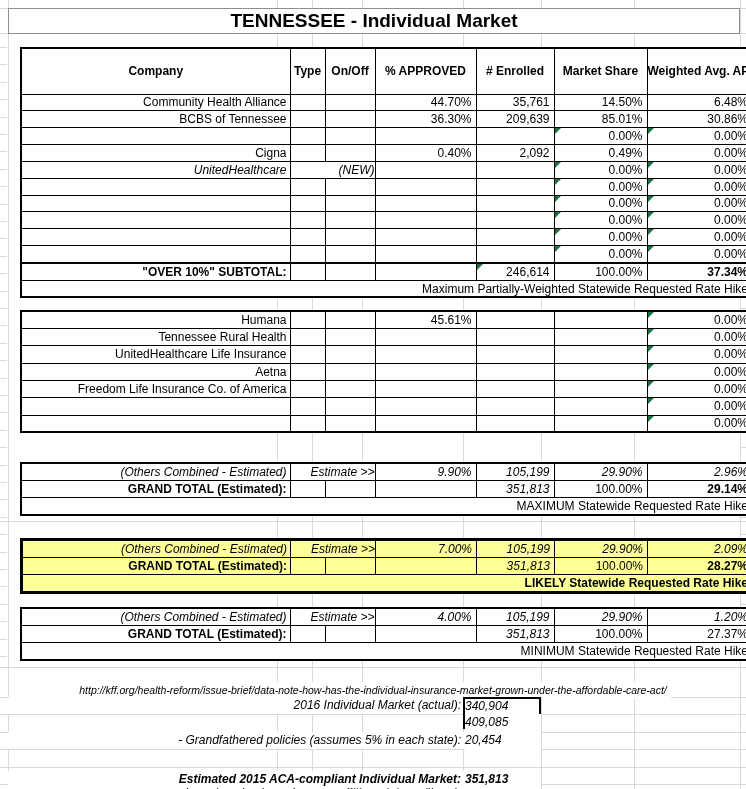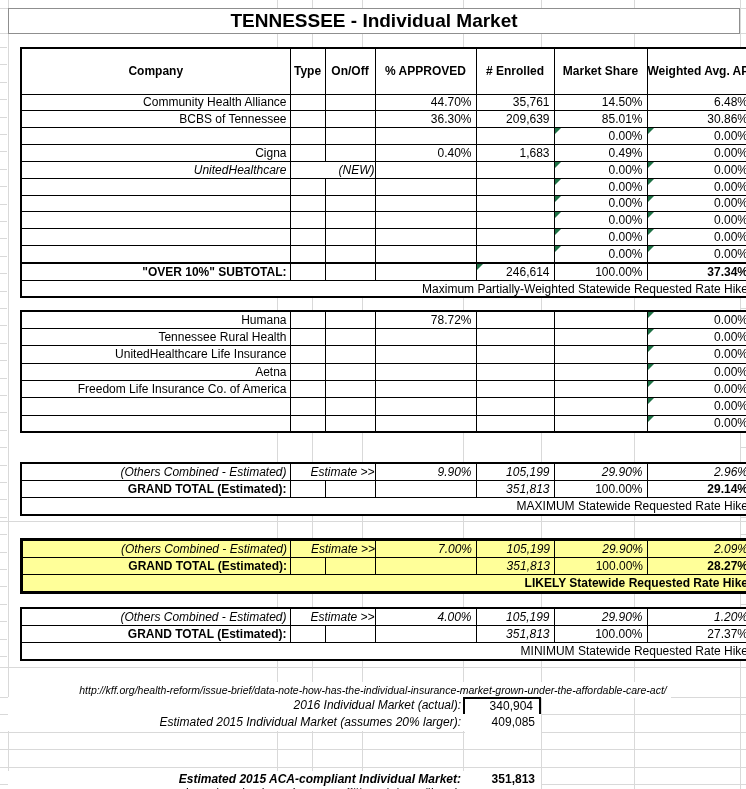--- a/index.html
+++ b/index.html
@@ -27,22 +27,22 @@
   .notecell{text-align:right;padding-right:4px !important;}
   .yellow td{background:#FFFF99;}
   .flag{position:absolute;left:0;top:0;width:0;height:0;
         border-top:6px solid #1E7145;border-right:6px solid transparent;}
   .t1 tr{height:16.85px;} .t1 tr.h2{height:46px;}
   .t2 tr{height:17.35px;}
   .t3 tr{height:17.3px;}
   .footrow{position:absolute;left:0;width:746px;height:17px;z-index:2;}
   .flabel{position:absolute;left:8px;width:457px;height:17px;background:#fff;text-align:right;
           font-size:12px;font-style:italic;line-height:17px;padding-right:4px;box-sizing:border-box;}
-  .fvalue{position:absolute;left:465px;width:76px;height:32px;background:#fff;text-align:right;
-          font-size:12px;line-height:17px;padding-right:6px;box-sizing:border-box;}
+  .fvalue{position:absolute;left:465px;width:76px;height:32px;background:#fff;text-align:left;
+          font-size:12px;font-style:italic;line-height:17px;padding-right:6px;box-sizing:border-box;}
   .fvalue.boxed{left:463px;width:78px;border:2px solid #000;line-height:14px;}
   .urlrow{position:absolute;left:0;top:680px;width:746px;height:16px;text-align:center;z-index:2;}
   .urlrow span{display:inline-block;background:#fff;font-size:10.5px;font-style:italic;line-height:16px;padding:0 4px;}
 </style>
 </head>
 <body>
 
 <div class="sheet">
 
   <div class="vline" style="left:8px"></div>
@@ -113,21 +113,21 @@
       <td class="num"></td>
       <td class="num"></td>
       <td class="num"><span class="flag"></span><span>0.00%</span></td>
       <td class="num"><span class="flag"></span><span>0.00%</span></td>
     </tr>
     <tr>
       <td class="co">Cigna</td>
       <td></td>
           <td></td>
       <td class="num">0.40%</td>
-      <td class="num">1,683</td>
+      <td class="num">2,092</td>
       <td class="num">0.49%</td>
       <td class="num">0.00%</td>
     </tr>
     <tr>
       <td class="co i">UnitedHealthcare</td>
       <td class="ctr i" colspan="2">(NEW)</td>
       <td class="num"></td>
       <td class="num"></td>
       <td class="num"><span class="flag"></span><span>0.00%</span></td>
       <td class="num"><span class="flag"></span><span>0.00%</span></td>
@@ -200,21 +200,21 @@
         <col style="width:101px">
         <col style="width:78px">
         <col style="width:93px">
         <col style="width:106px">
       </colgroup>
     <tbody>
     <tr>
       <td class="co">Humana</td>
       <td></td>
           <td></td>
-      <td class="num">78.72%</td>
+      <td class="num">45.61%</td>
       <td class="num"></td>
       <td class="num"></td>
       <td class="num"><span class="flag"></span><span>0.00%</span></td>
     </tr>
     <tr>
       <td class="co">Tennessee Rural Health</td>
       <td></td>
           <td></td>
       <td class="num"></td>
       <td class="num"></td>
@@ -373,22 +373,25 @@
 
   <div class="urlrow">
     <span>http://kff.org/health-reform/issue-brief/data-note-how-has-the-individual-insurance-market-grown-under-the-affordable-care-act/</span>
   </div>
 
   <div class="footrow" style="top:697px">
     <div class="flabel">2016 Individual Market (actual):</div>
     <div class="fvalue boxed">340,904</div>
   </div>
   <div class="footrow" style="top:714px">
-    <div class="flabel">Estimated 2015 Individual Market (assumes 20% larger):</div>
     <div class="fvalue">409,085</div>
+  </div>
+  <div class="footrow" style="top:732px">
+    <div class="flabel">- Grandfathered policies (assumes 5% in each state):</div>
+    <div class="fvalue">20,454</div>
   </div>
   <div class="footrow" style="top:784px">
     <div class="flabel">- Transitional policies (assumes 9%  in states w/them):</div>
     <div class="fvalue">36,818</div>
   </div>
   <div class="footrow" style="top:771px">
     <div class="flabel b">Estimated 2015 ACA-compliant Individual Market:</div>
     <div class="fvalue b">351,813</div>
   </div>
 

